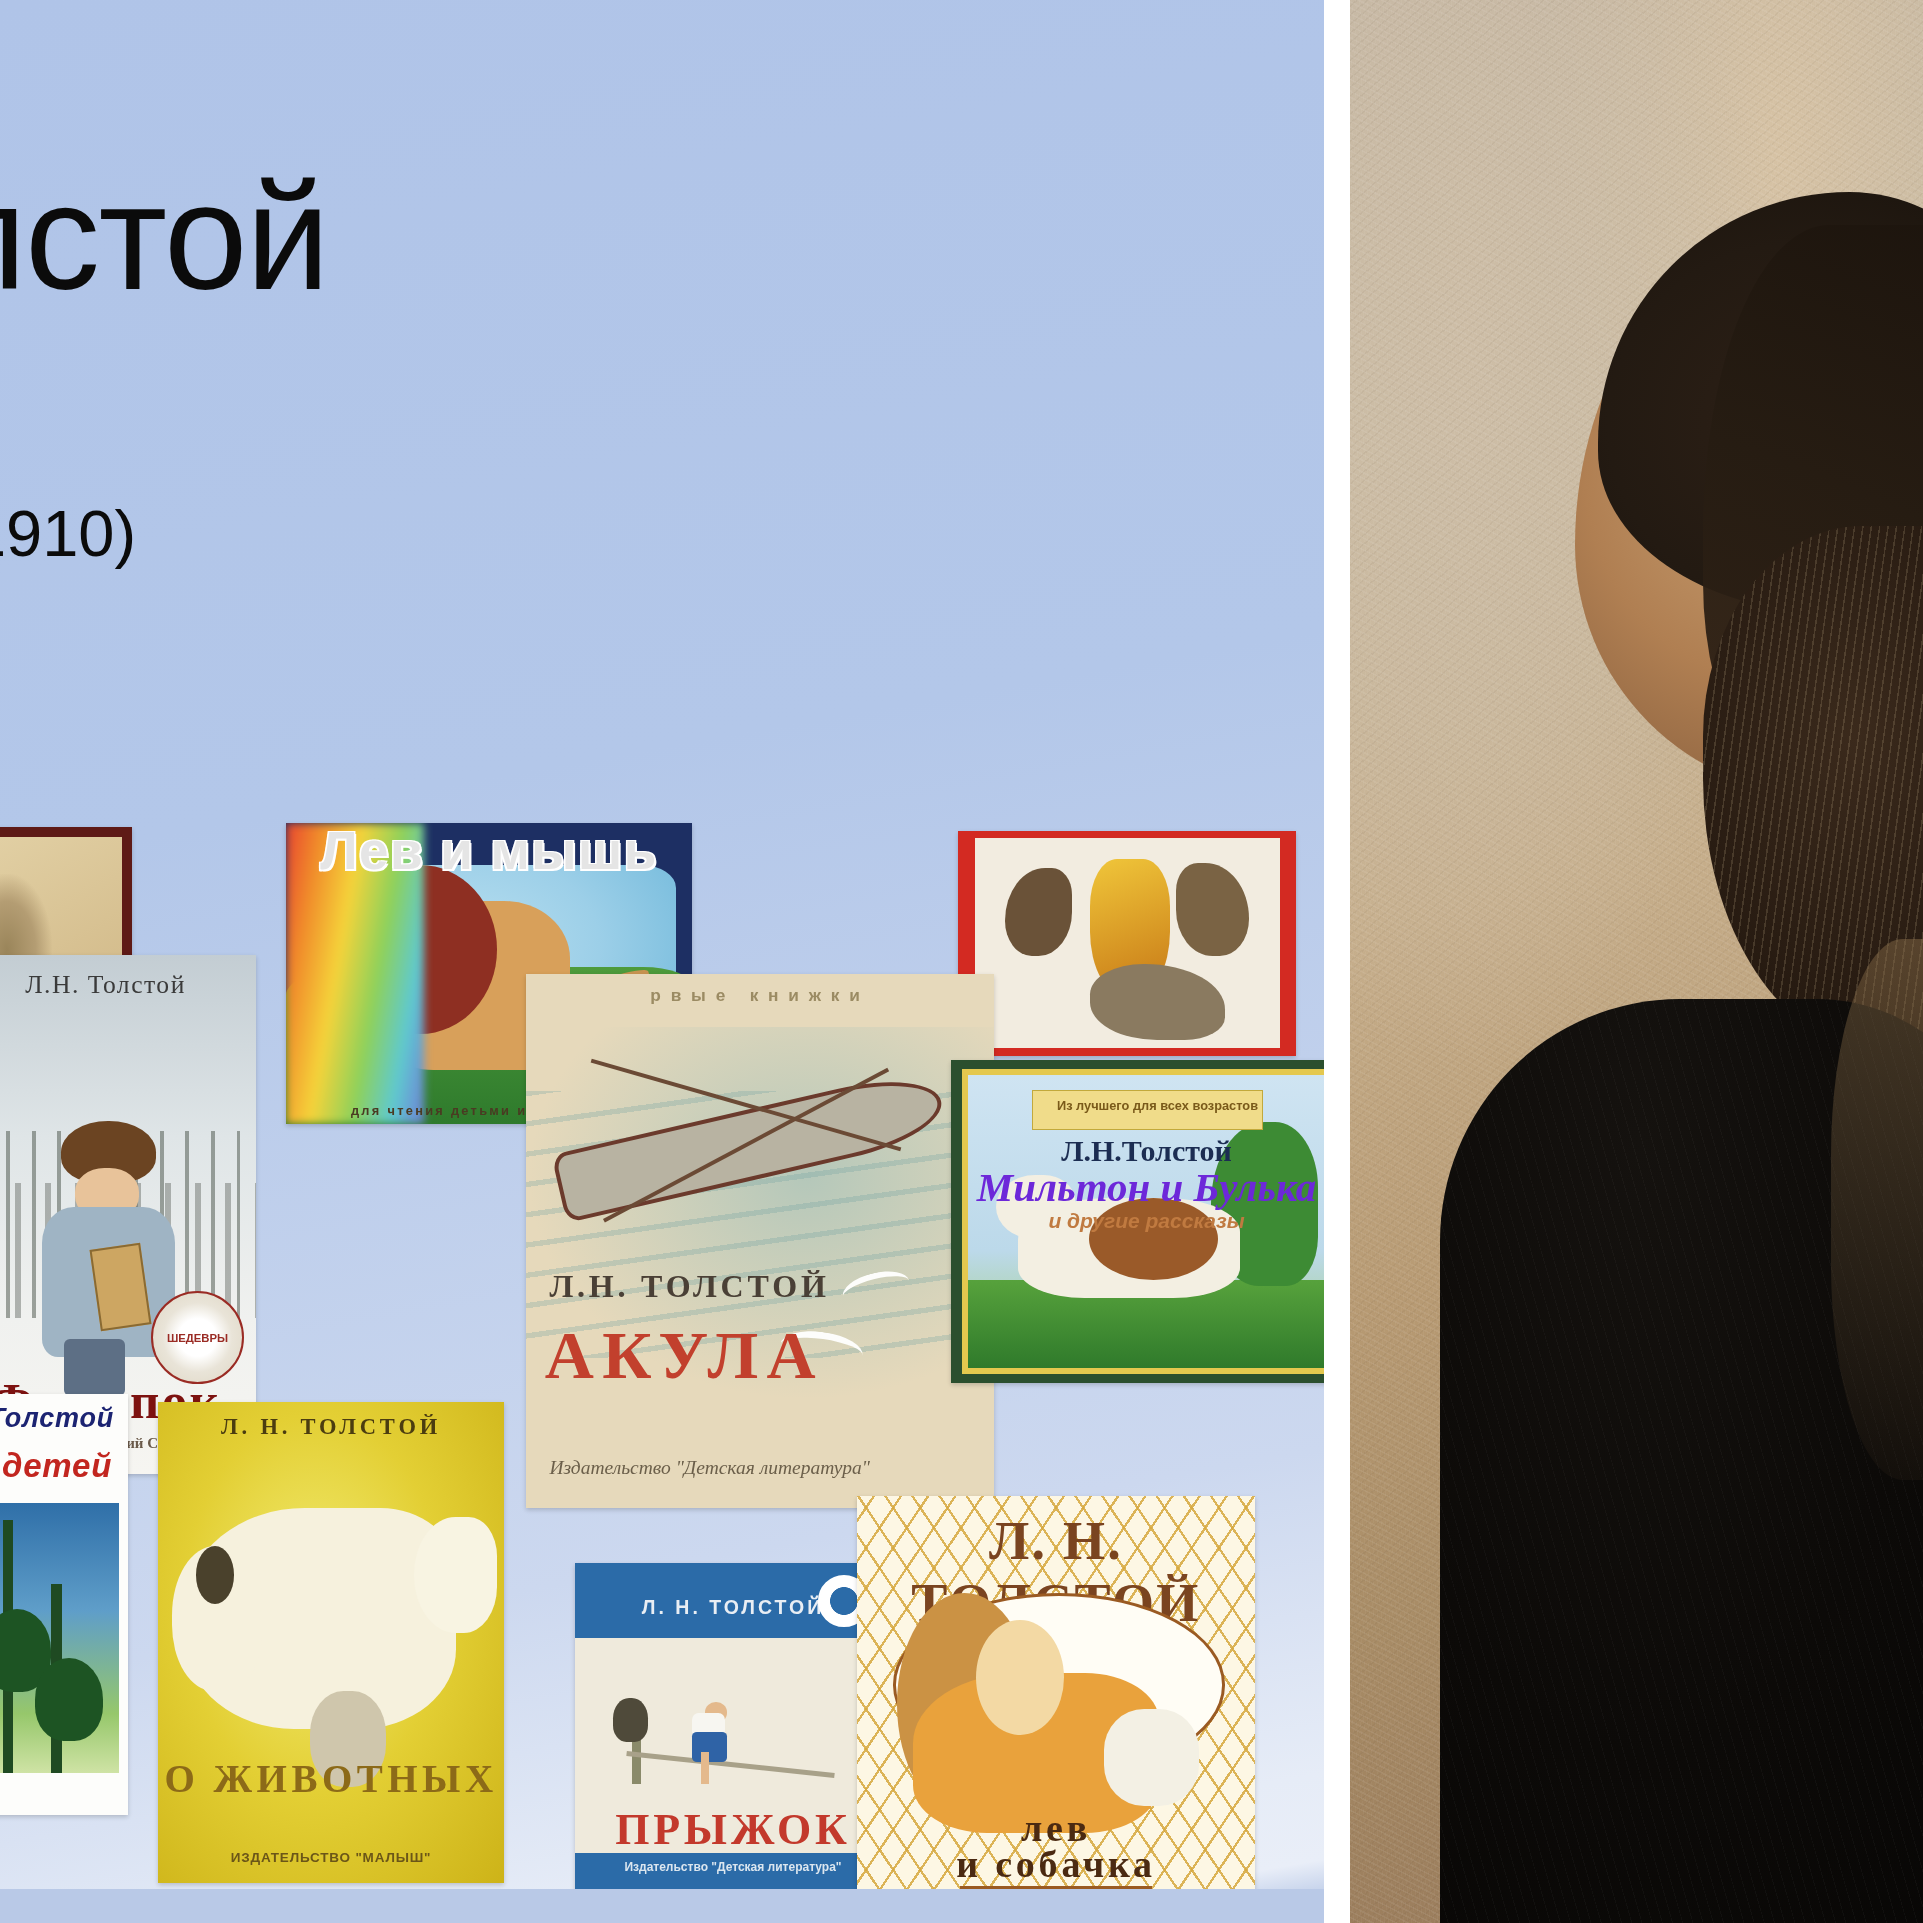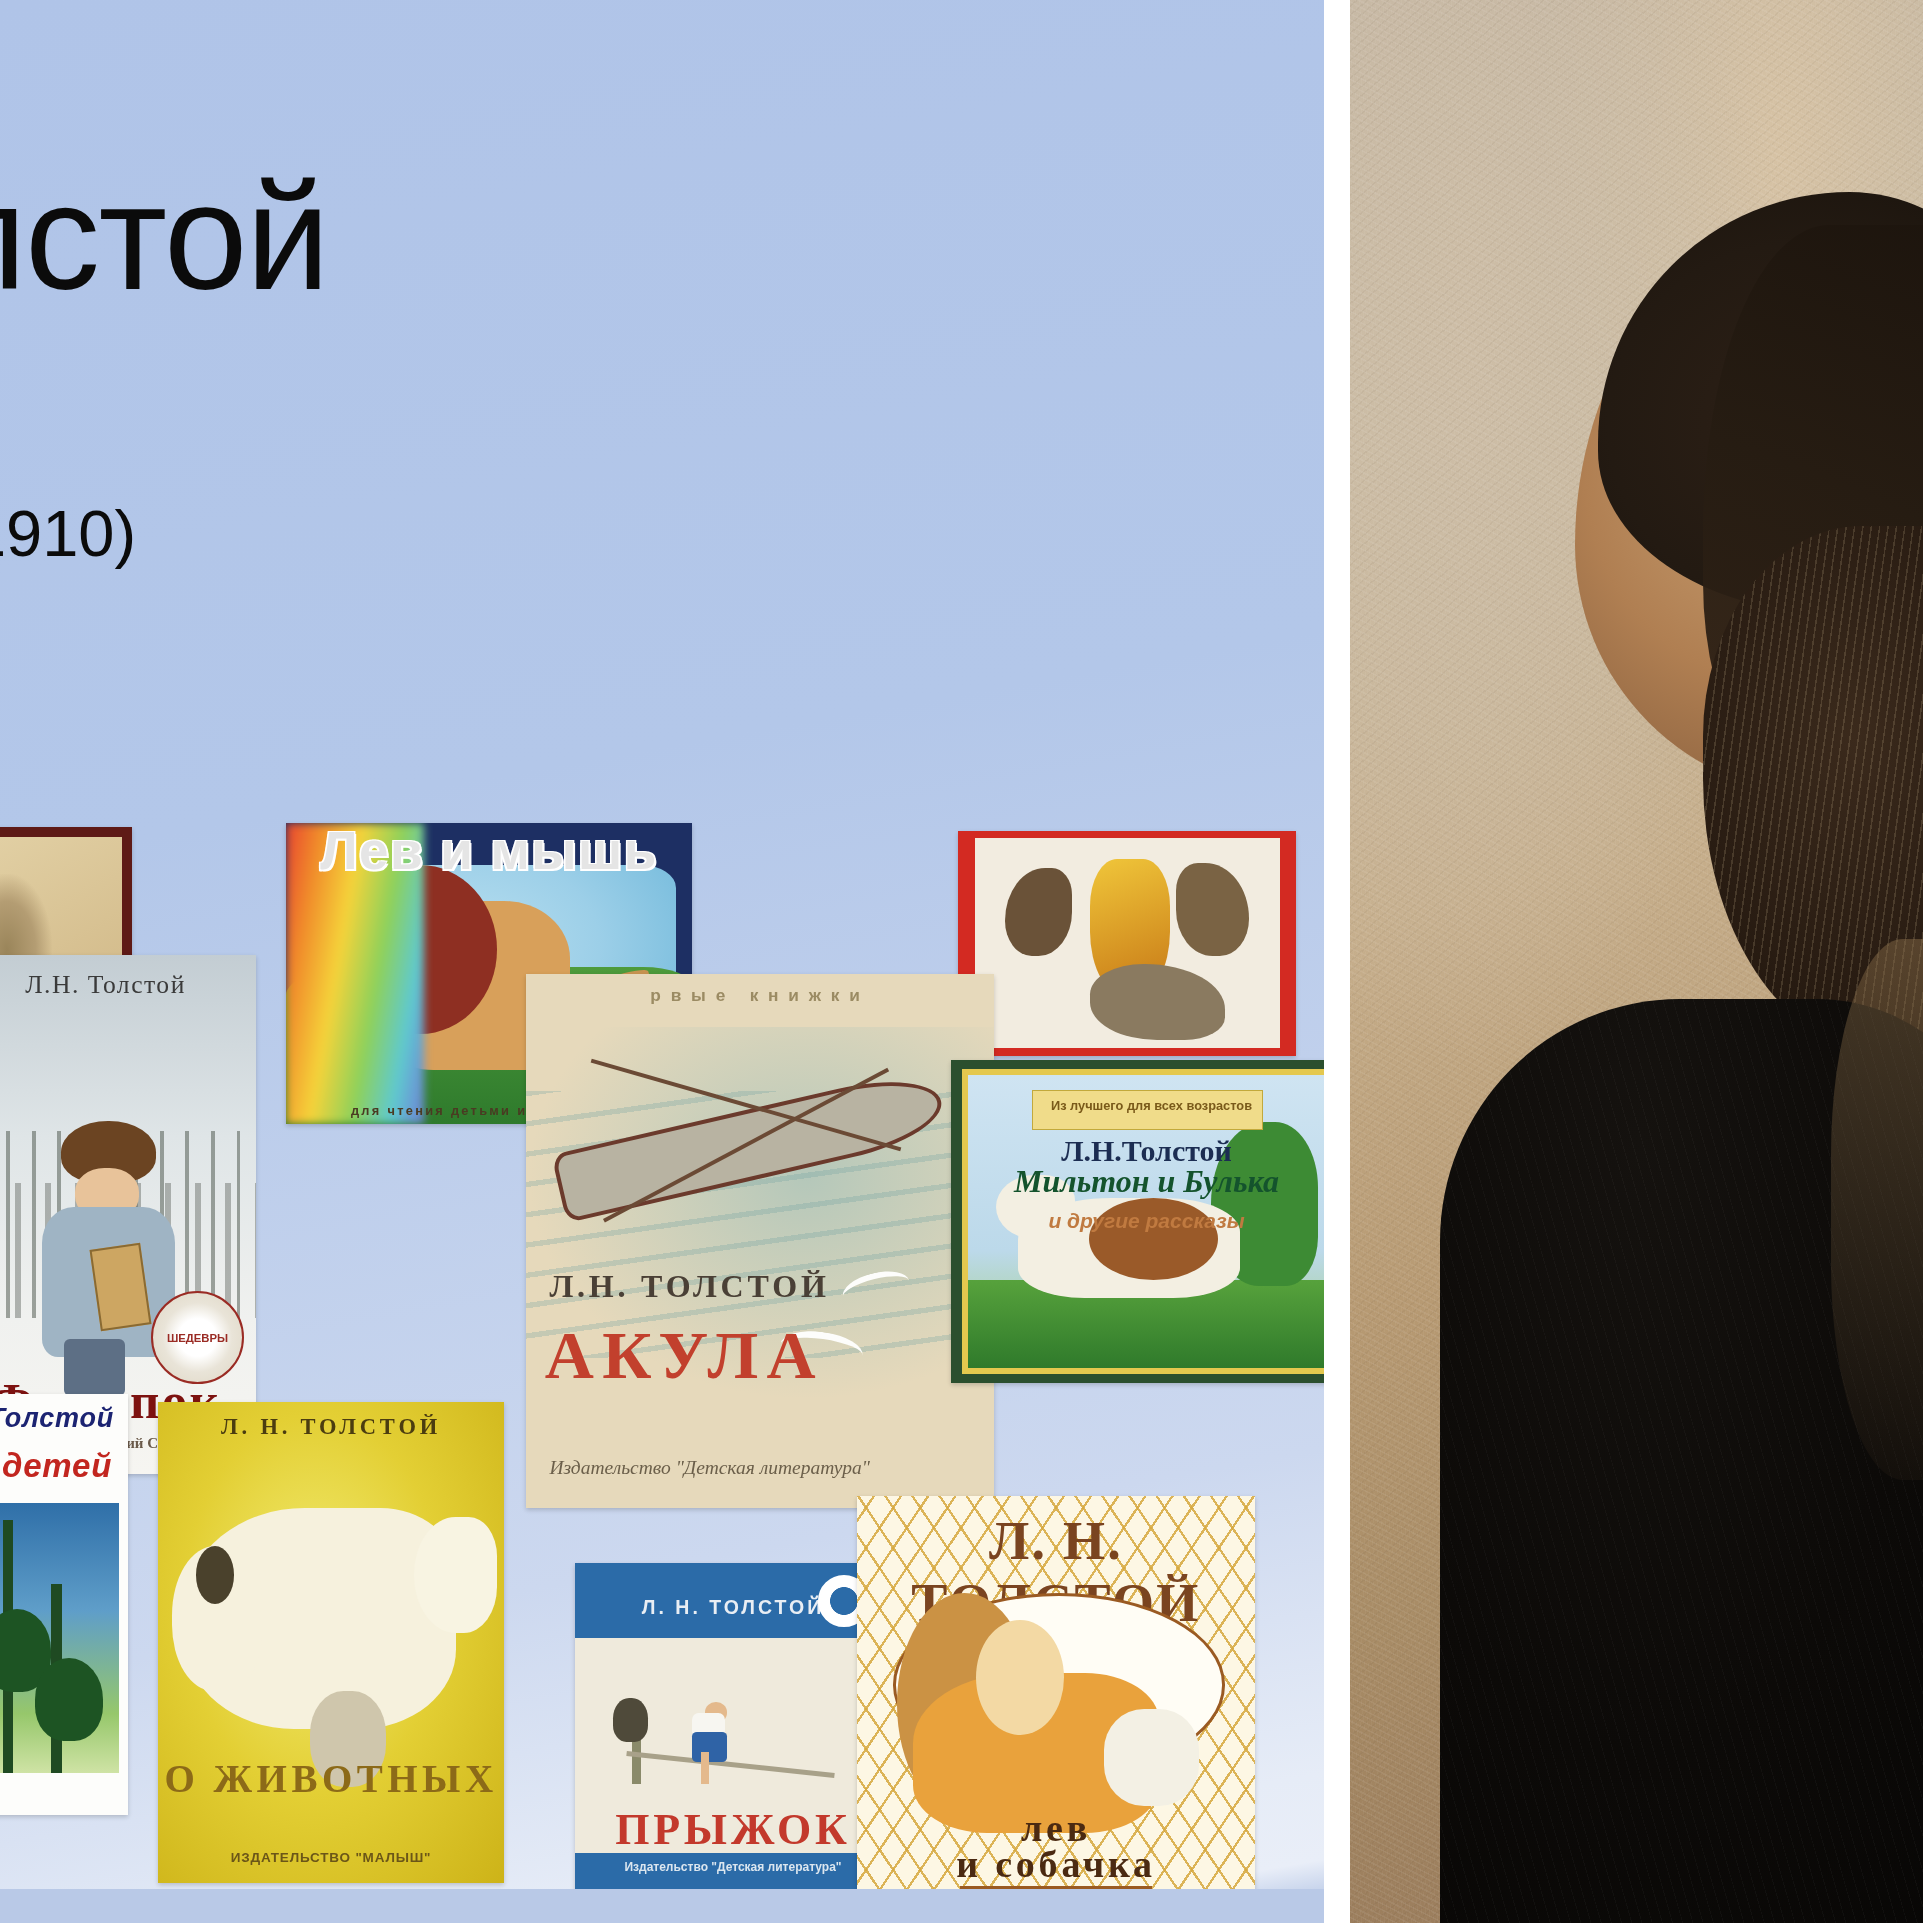--- a/index.html
+++ b/index.html
@@ -111,24 +111,24 @@
   
   #c-milton{left:951px;top:218px;width:391px;height:323px;background:#2b4f2e;}
   #c-milton .frm{position:absolute;left:10.5px;top:9px;right:10.5px;bottom:9px;border:6.8px solid #e4c84e;background:#bcd9ea;}
   #c-milton .sky{position:absolute;inset:0;background:linear-gradient(180deg,#cfe4f2 0%,#bcd9ea 60%,#9fcf76 100%);}
   #c-milton .grass{position:absolute;left:0;bottom:0;width:100%;height:30%;background:linear-gradient(180deg,#57a23c,#2f7a2b);}
   #c-milton .bush{position:absolute;right:2%;top:16%;width:30%;height:56%;background:#3d8b34;border-radius:50% 40% 30% 45%;}
   #c-milton .dog{position:absolute;left:14%;top:42%;width:62%;height:34%;background:#f3efe2;border-radius:42% 34% 30% 30%;}
   #c-milton .dogh{position:absolute;left:8%;top:34%;width:22%;height:22%;background:#f3efe2;border-radius:50% 40% 30% 50%;}
   #c-milton .dogsp{position:absolute;left:34%;top:42%;width:36%;height:28%;background:#9a5a29;border-radius:50%;}
   #c-milton .banner{position:absolute;left:18%;top:5%;width:64%;height:13%;background:#f0dc8a;border:1.5px solid #c2a93c;}
-  #c-milton .bs{position:absolute;left:4px;top:20%;width:100%;text-align:center;font-size:12.8px;color:#7a5a1a;font-weight:bold;}
+  #c-milton .bs{position:absolute;left:10px;top:20%;width:100%;text-align:center;font-size:12.8px;color:#7a5a1a;font-weight:bold;}
   #c-milton .auth{position:absolute;top:20%;width:100%;text-align:center;font-size:30px;color:#1c2d52;
      font-family:"Liberation Serif",serif;font-weight:bold;}
-  #c-milton .name{top:30%;font-size:32px;color:#14532d;font-family:"Liberation Serif",serif;font-style:italic;}
+  #c-milton .name{top:30%;font-size:41px;color:#6d28d9;font-family:"Liberation Serif",serif;font-style:italic;}
   #c-milton .sub2{top:39%;font-size:21px;color:#c07a40;font-style:italic;margin-top:20px;}
 
   
   #c-detei{left:-90px;top:552px;width:218px;height:421px;background:#fdfdfb;}
   #c-detei .auth{top:9px;font-size:27px;color:#1c2472;font-style:italic;letter-spacing:0.8px;}
   #c-detei .name{top:53px;font-size:33px;color:#c2261f;font-style:italic;letter-spacing:0.8px;}
   #c-detei .scene{position:absolute;left:4%;top:26%;width:92%;height:64%;
      background:linear-gradient(180deg,#2f6fa8 0%,#5f9ec9 40%,#96c76b 78%,#cfe3a5 100%);}
   #c-detei .tree{position:absolute;bottom:0;width:10.5px;background:#1f4a22;}
   #c-detei .can{position:absolute;width:68px;height:83px;background:#1d5423;border-radius:50% 50% 42% 42%;}

